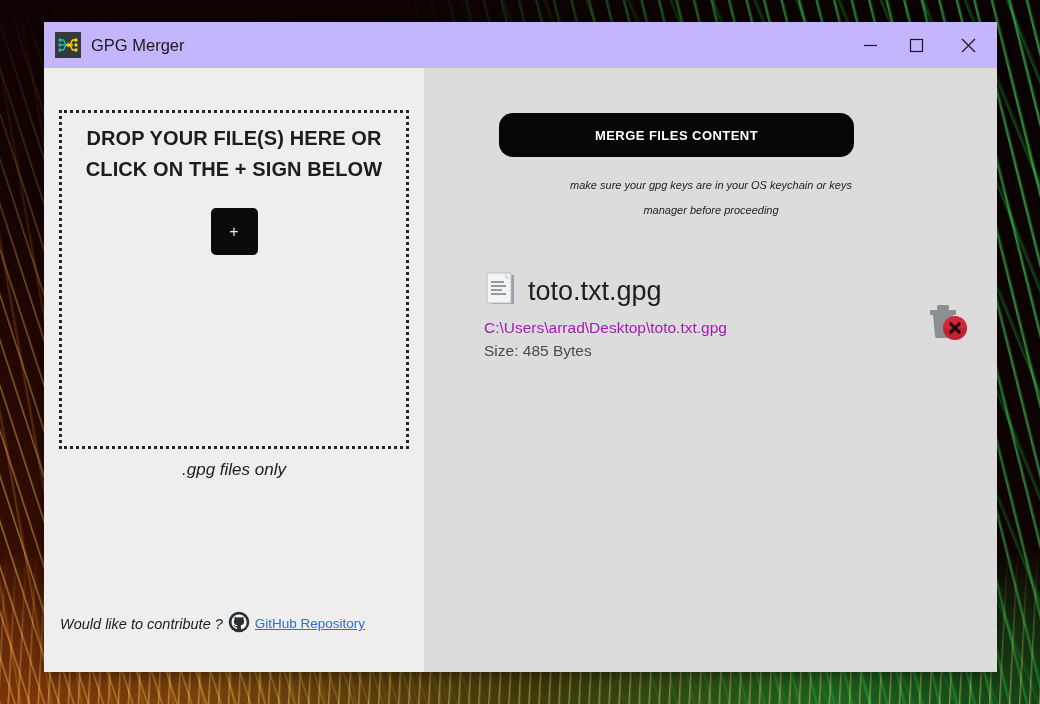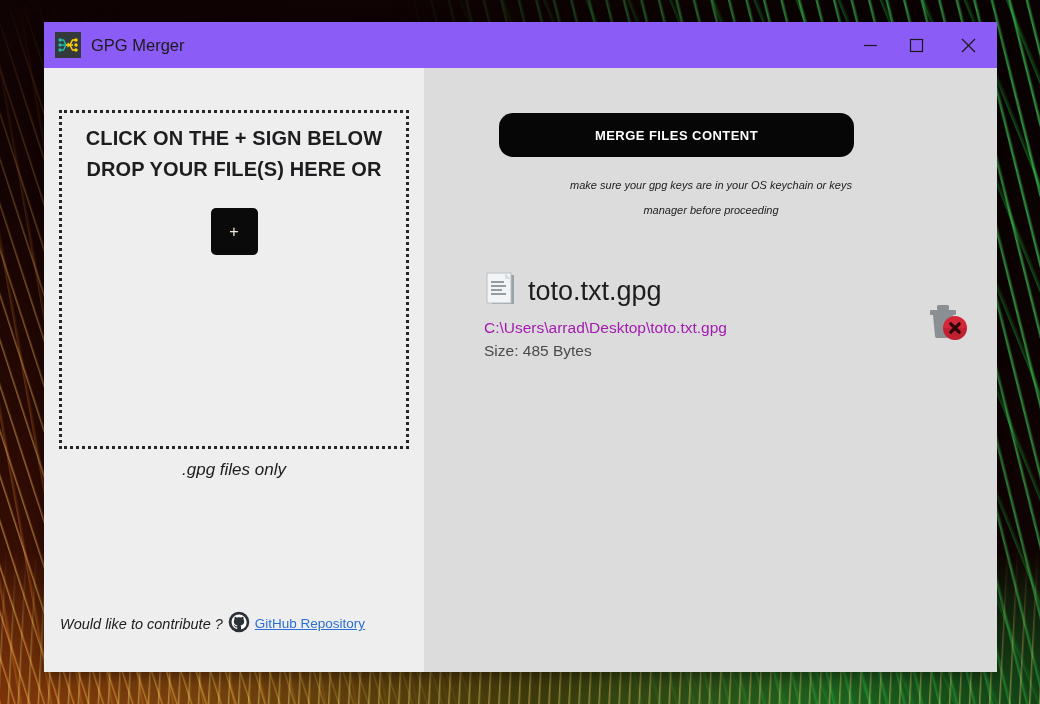--- a/index.html
+++ b/index.html
@@ -78,21 +78,21 @@
     background: #eeeeee;
     box-shadow: 0 2px 14px rgba(0,0,0,.45);
     display: flex;
     flex-direction: column;
     overflow: hidden;
   }
 
   
   .titlebar {
     height: 46px;
-    background: #8b5cf6;
+    background: #c4b5fd;
     display: flex;
     align-items: center;
     flex: 0 0 auto;
   }
   .titlebar-left {
     display: flex;
     align-items: center;
     padding-left: 11px;
     gap: 10px;
     flex: 1 1 auto;
@@ -311,22 +311,22 @@
         </svg>
       </button>
     </div>
   </div>
 
   <div class="window-body">
 
     <div class="left-pane">
       <div class="dropzone-wrap">
         <div class="dropzone">
+          <div class="dropzone-title">DROP YOUR FILE(S) HERE OR</div>
           <div class="dropzone-title">CLICK ON THE + SIGN BELOW</div>
-          <div class="dropzone-title">DROP YOUR FILE(S) HERE OR</div>
           <button class="plus-btn">+</button>
         </div>
         <div class="gpg-only"><span>.gpg files </span><b>only</b></div>
       </div>
 
       <div class="left-footer">
         <span class="contribute-text">Would like to contribute ?</span>
         <span class="gh-icon">
           <svg width="22" height="22" viewBox="0 0 22 22" aria-hidden="true">
             <circle cx="11" cy="11" r="10.3" fill="#2b3137"></circle>

